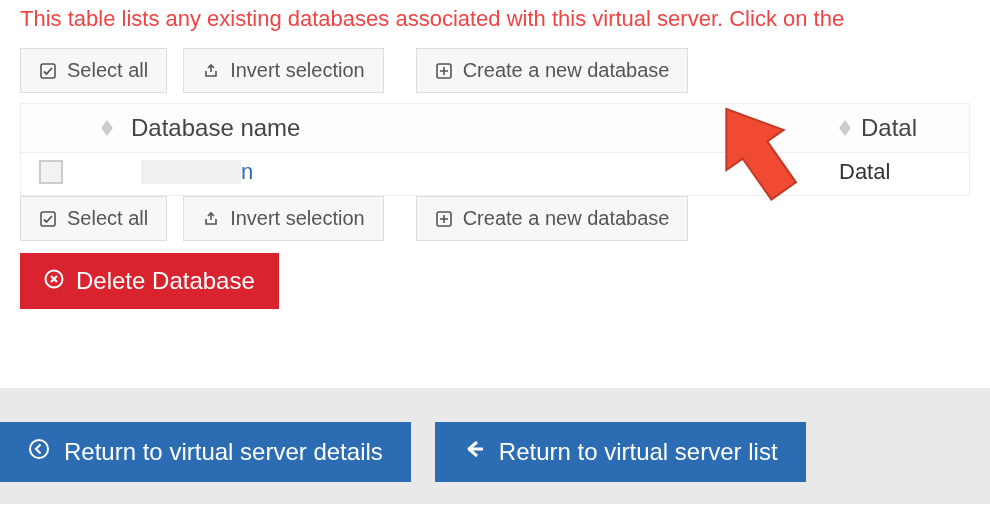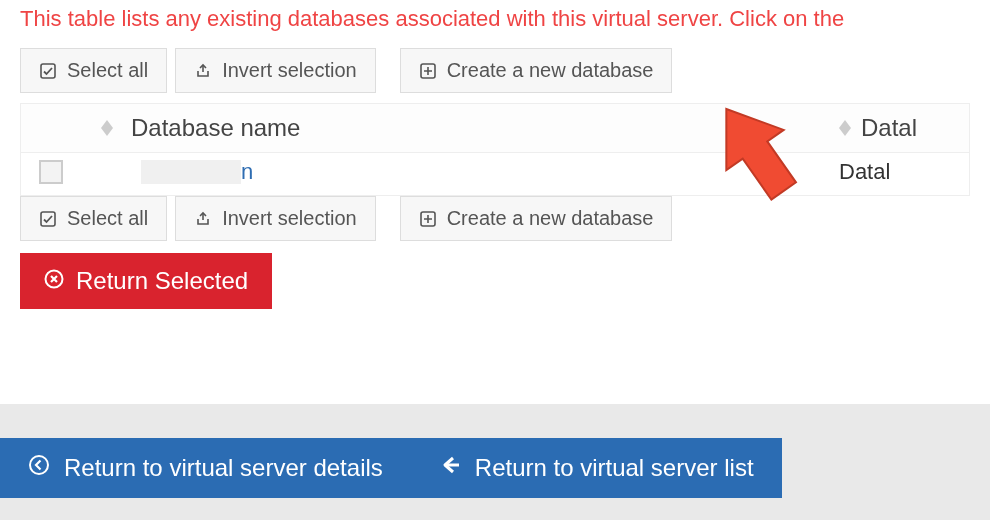--- a/index.html
+++ b/index.html
@@ -15,21 +15,21 @@
     position: relative;
   }
   .intro {
     padding: 6px 20px 12px 20px;
     font-size: 22px;
     color: #ef4444;
     white-space: nowrap;
   }
   .toolbar {
     display: flex;
-    gap: 8px;
+    gap: 16px;
     padding: 4px 20px 4px 20px;
   }
   .btn {
     display: inline-flex;
     align-items: center;
     gap: 10px;
     background: #f7f7f7;
     border: 1px solid #ddd;
     padding: 10px 18px;
     font-size: 20px;
@@ -73,24 +73,25 @@
     background:#d9232e;
     color:#fff;
     font-size:24px;
     border:none;
     padding: 14px 24px;
     margin: 8px 0 0 20px;
     cursor:pointer;
   }
   .footer-bar {
     position:absolute;
-    left:0; right:0; bottom:0;
+    left:0; right:0; bottom:16px;
     background:#e9e9e9;
     padding: 34px 0 22px 0;
     display:flex;
+    gap: 24px;
   }
   .footer-btn {
     display:inline-flex;
     align-items:center;
     gap:14px;
     background:#2b6cb3;
     color:#fff;
     font-size:24px;
     border:none;
     padding: 16px 28px;
@@ -212,21 +213,21 @@
   </button>
 </div>
 
 <button class="delete-btn">
   <span>
     <svg viewBox="0 0 20 20" width="20" height="20">
         <circle cx="10" cy="10" r="8.5" fill="none" stroke="#fff" stroke-width="2"></circle>
         <path d="M7 7l6 6M13 7l-6 6" stroke="#fff" stroke-width="2.2"></path>
       </svg>
   </span>
-  <span>Return Selected</span>
+  <span>Delete Database</span>
 </button>
 
 <div class="footer-bar">
   <button class="footer-btn">
     <span>
       <svg viewBox="0 0 22 22" width="22" height="22">
           <circle cx="11" cy="11" r="9" fill="none" stroke="#fff" stroke-width="2"></circle>
           <path d="M12.5 6.5 L8 11 L12.5 15.5" fill="none" stroke="#fff" stroke-width="2.2"></path>
         </svg>
     </span>

